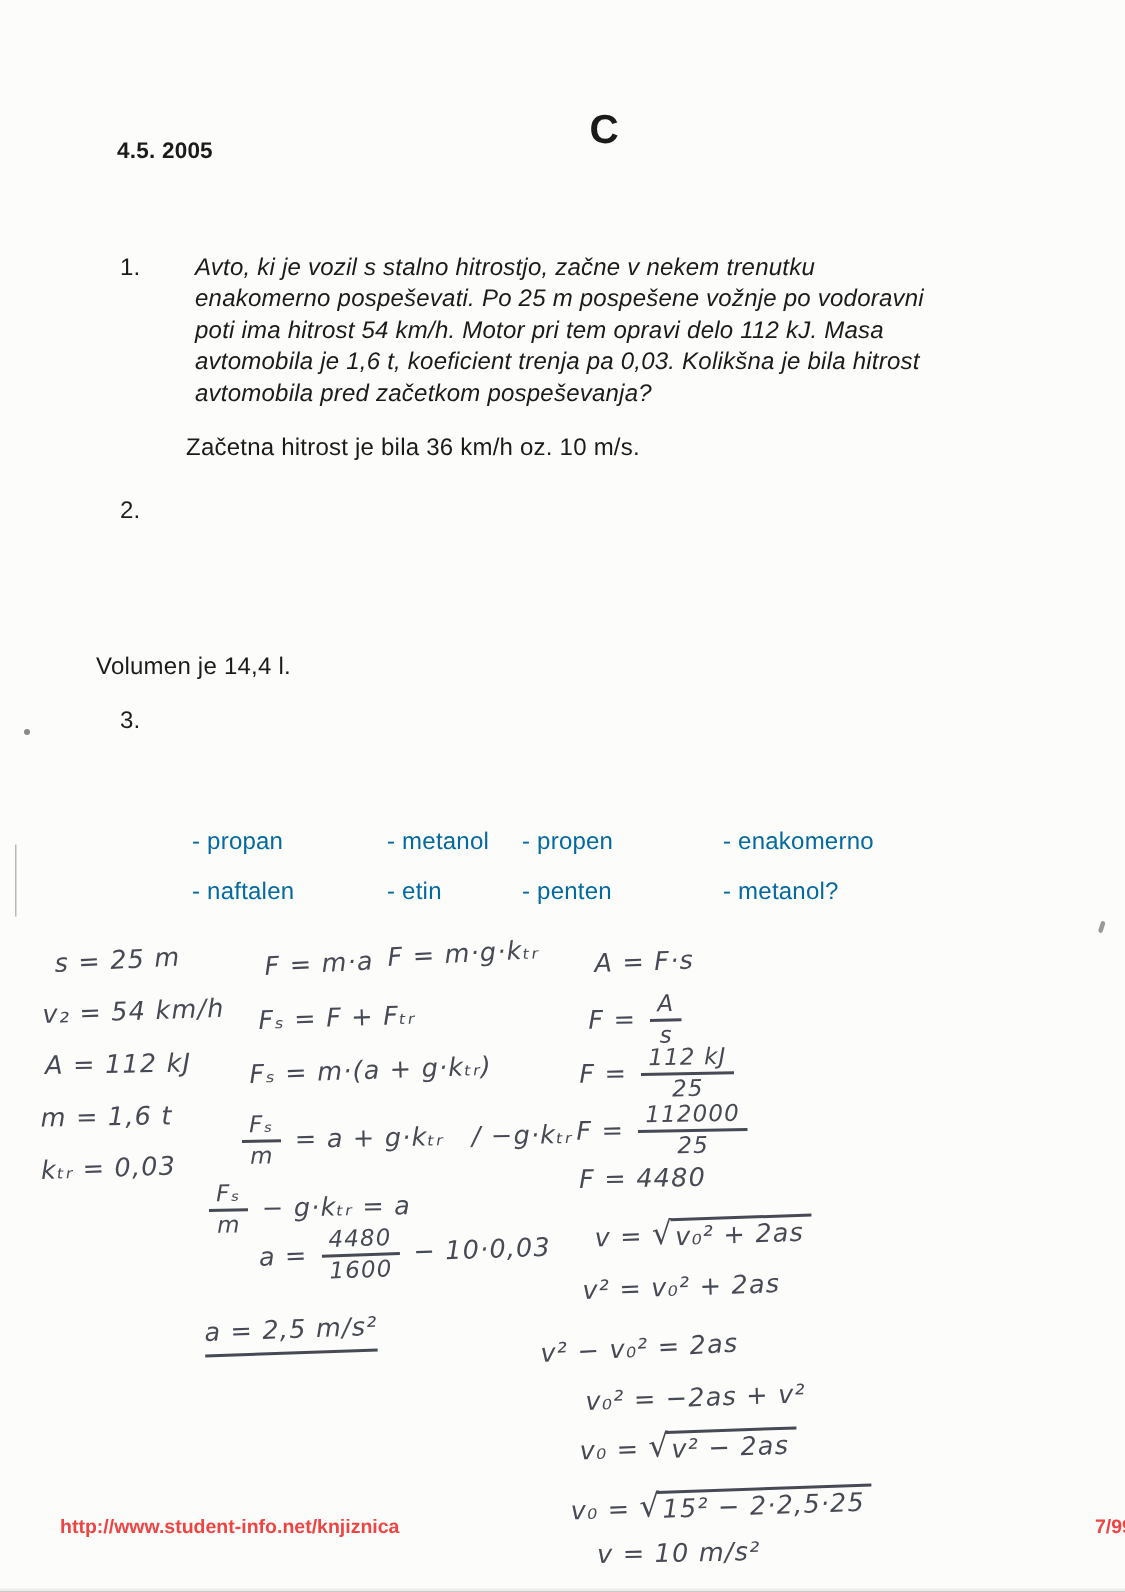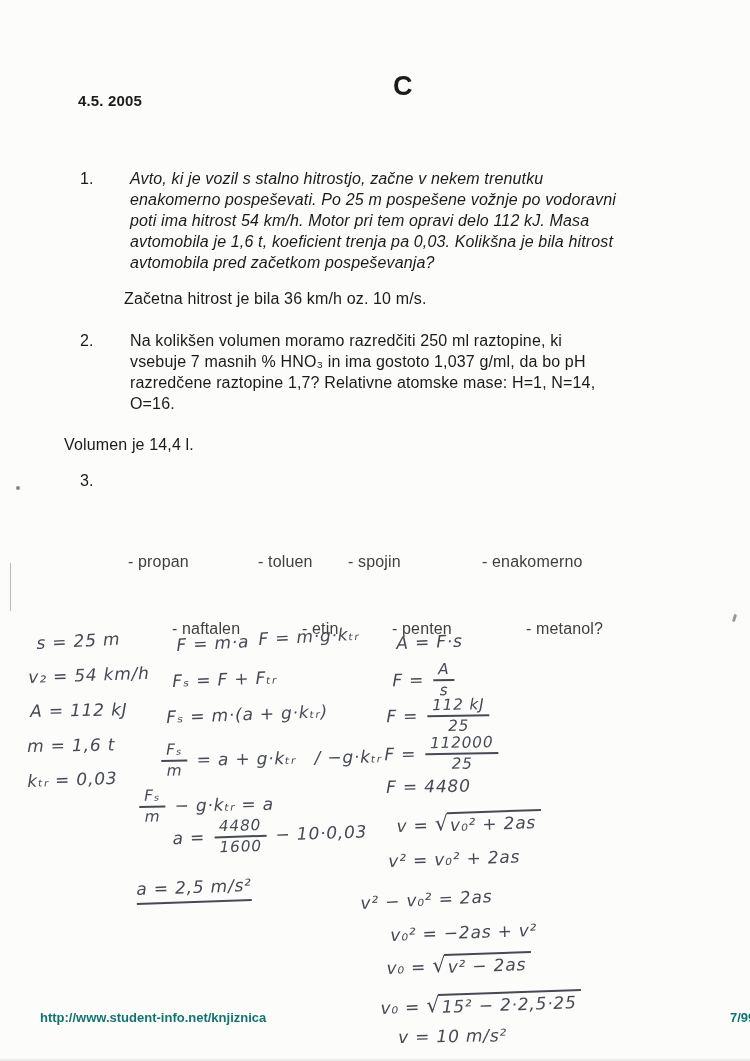--- a/index.html
+++ b/index.html
@@ -14,24 +14,24 @@
   .typed{position:absolute;font-size:16px;line-height:21px;letter-spacing:.15px;color:#1b1b1b;}
   .pre{white-space:pre-wrap;}
   .hdr-date{left:78px;top:90px;font-weight:bold;font-size:15px;}
   .hdr-group{left:393px;top:76px;font-weight:bold;font-size:27px;}
   .qnum{width:30px;}
   .qnum1{left:80px;top:168px;}  .qtext1{left:130px;top:168px;font-style:italic;}
   .ans1{left:80px;top:288px;margin-left:44px;}
   .qnum2{left:80px;top:330px;}  .qtext2{left:130px;top:330px;}
   .ans2{left:64px;top:434px;}
   .qnum3{left:80px;top:470px;}  .qtext3{left:130px;top:470px;}
-  .cmp{position:absolute;font-size:16px;color:#404040;letter-spacing:.15px;}
-  .r1{top:553px;} .r2{top:620px;margin-left:44px;}
+  .cmp{position:absolute;font-size:16px;color:#0369a1;letter-spacing:.15px;}
+  .r1{top:553px;} .r2{top:586px;}
   .c1{left:128px;} .c2{left:258px;} .c3{left:348px;} .c4{left:482px;}
-  .footer{position:absolute;top:1010px;font-weight:bold;font-size:13px;color:#0f766e;}
+  .footer{position:absolute;top:1010px;font-weight:bold;font-size:13px;color:#ef4444;}
   .footer-url{left:40px;}
   .footer-page{left:730px;}
 
   
   .hw{
     position:absolute;
     font-family:"DejaVu Sans",sans-serif;
     font-style:italic;
     font-size:17px;line-height:1.15;
     color:#474a54;letter-spacing:.8px;
@@ -67,31 +67,27 @@
 
   <div class="typed qnum qnum1">1.</div>
   <div class="typed pre qtext1">Avto, ki je vozil s stalno hitrostjo, začne v nekem trenutku
 enakomerno pospeševati. Po 25 m pospešene vožnje po vodoravni
 poti ima hitrost 54 km/h. Motor pri tem opravi delo 112 kJ. Masa
 avtomobila je 1,6 t, koeficient trenja pa 0,03. Kolikšna je bila hitrost
 avtomobila pred začetkom pospeševanja?</div>
   <div class="typed ans1">Začetna hitrost je bila 36 km/h oz. 10 m/s.</div>
 
   <div class="typed qnum qnum2">2.</div>
-  <div class="typed pre qtext2">Na kolikšen volumen moramo razredčiti 250 ml raztopine, ki
-vsebuje 7 masnih % HNO₃ in ima gostoto 1,037 g/ml, da bo pH
-razredčene raztopine 1,7? Relativne atomske mase: H=1, N=14,
-O=16.</div>
   <div class="typed ans2">Volumen je 14,4 l.</div>
 
   <div class="typed qnum qnum3">3.</div>
 
   <span class="cmp r1 c1">- propan</span>
-  <span class="cmp r1 c2">- toluen</span>
-  <span class="cmp r1 c3">- spojin</span>
+  <span class="cmp r1 c2">- metanol</span>
+  <span class="cmp r1 c3">- propen</span>
   <span class="cmp r1 c4">- enakomerno</span>
   <span class="cmp r2 c1">- naftalen</span>
   <span class="cmp r2 c2">- etin</span>
   <span class="cmp r2 c3">- penten</span>
   <span class="cmp r2 c4">- metanol?</span>
 
   <span class="hw fm" style="left:36px;top:634px;--r:-3deg">s = 25 m</span>
   <span class="hw fm" style="left:28px;top:668px;--r:-2deg">v₂ = 54 km/h</span>
   <span class="hw fm" style="left:30px;top:702px;--r:-1deg">A = 112 kJ</span>
   <span class="hw fm" style="left:27px;top:737px;--r:-1deg">m = 1,6 t</span>

